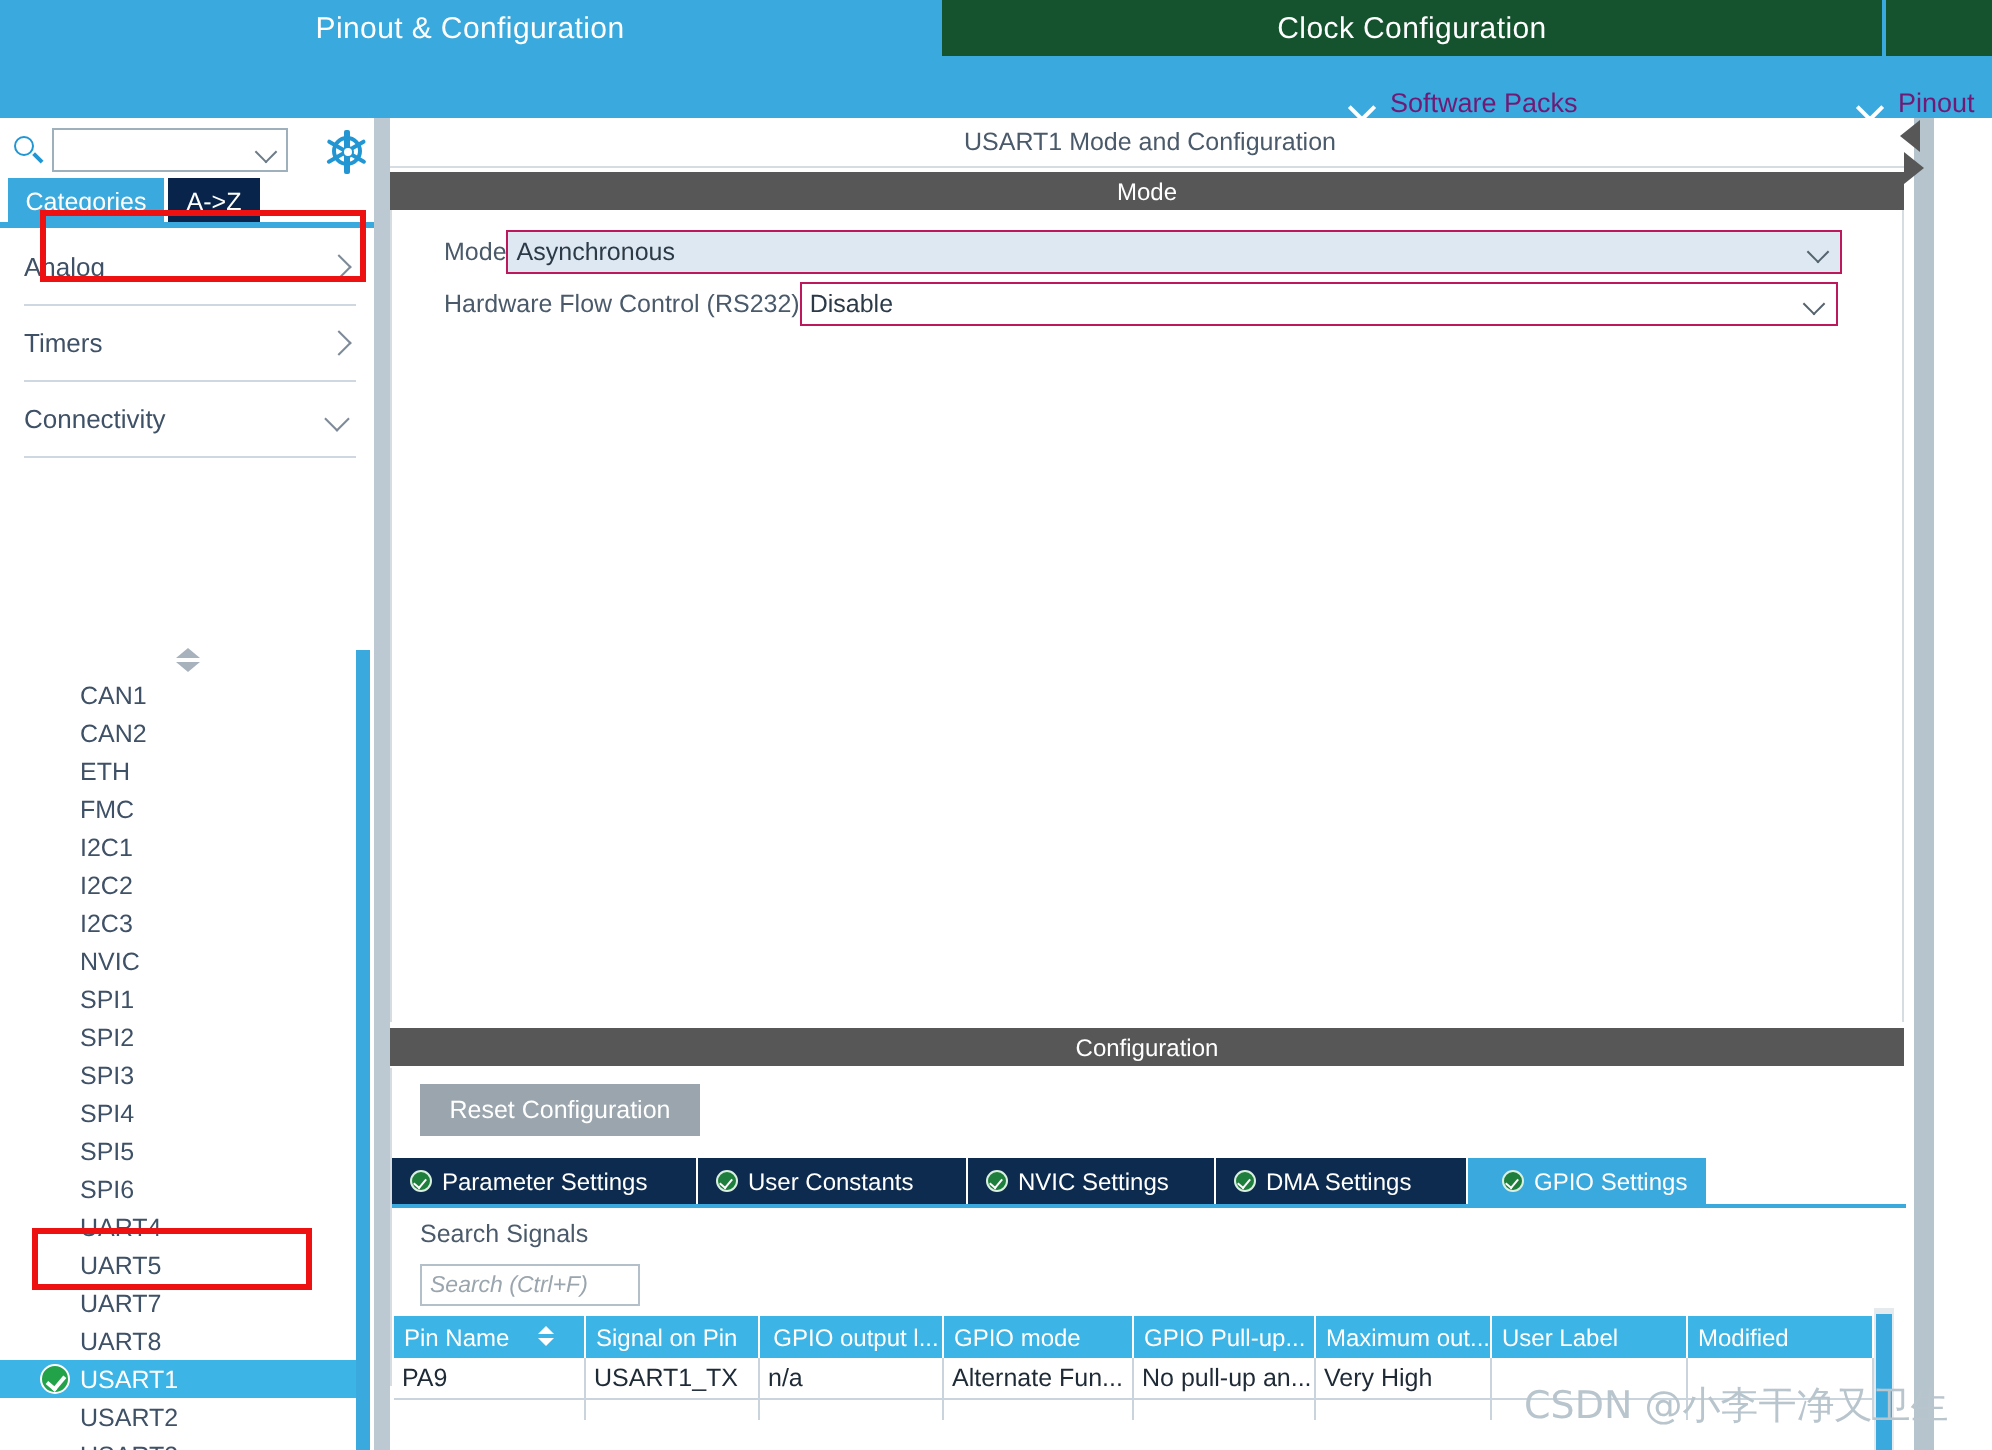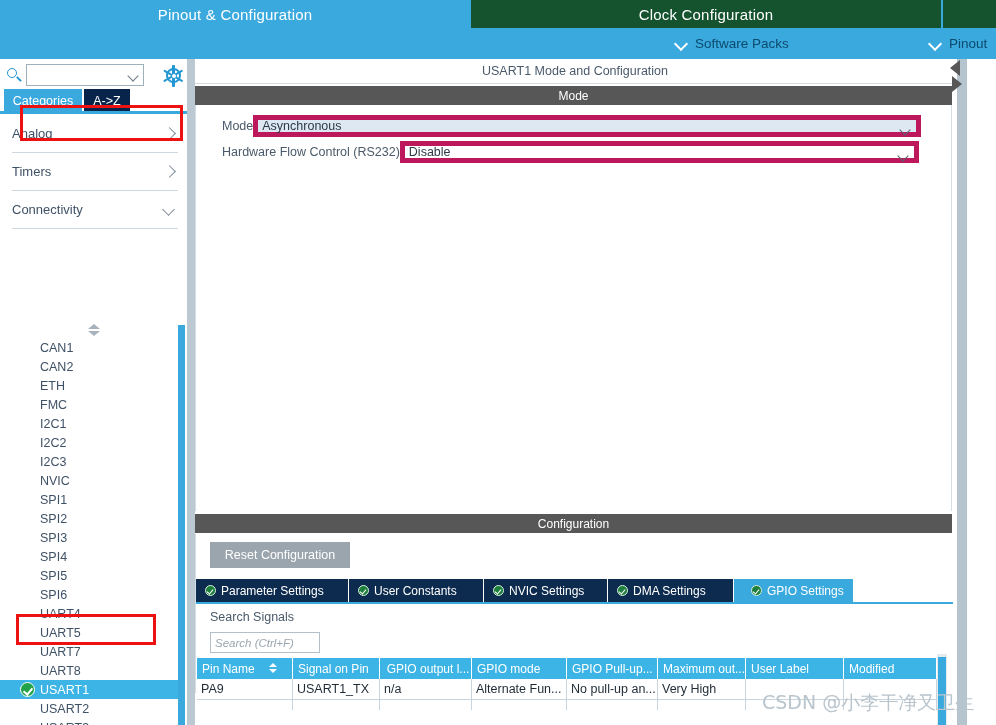--- a/index.html
+++ b/index.html
@@ -22,22 +22,22 @@
     color:#ffffff; font-size:15px; letter-spacing:.2px;
   }
   .maintab.active { background:#14532d; }
   #tab-pinout { left:0; width:470px; background:#3aa9dd; }
   #tab-clock  { left:471px; width:470px; }
   #tab-extra  { left:943px; width:53px; }
 
   
   .subbar { position:absolute; left:0; top:28px; width:996px; height:31px; background:#3aa9dd; }
   .submenu {
-    position:absolute; top:0; height:31px; display:flex; align-items:center; gap:8px;
-    color:#0c4a6e; font-size:13.5px;
+    position:absolute; top:0; height:31px; display:flex; align-items:flex-end; gap:8px;
+    color:#701a75; font-size:13.5px;
   }
   #menu-software { left:676px; }
   #menu-pinout   { left:930px; }
   .chev-d { display:inline-block; width:11px; height:11px; position:relative; }
   .chev-d::before {
     content:""; position:absolute; left:0; top:1px; width:8px; height:8px;
     border-right:2px solid #fff; border-bottom:2px solid #fff;
     transform: rotate(45deg);
   }
 
@@ -145,21 +145,21 @@
   #bar-mode { top:27px; }
   #bar-config { top:455px; }
 
   #modebox { position:absolute; left:0; top:46px; width:757px; height:406px; background:#fff;
              border-left:1px solid #d5dde3; border-right:1px solid #d5dde3; }
   .formrow { position:absolute; left:0; height:22px; display:flex; align-items:center; }
   #row-mode { top:10px; }
   #row-hfc  { top:36px; }
   .formlabel { font-size:12.5px; color:#4a5a6a; padding-left:26px; }
   .combo {
-    position:relative; height:22px; border:5px solid #be185d; background:#dde8f2;
+    position:relative; height:22px; border:1px solid #be185d; background:#dde8f2;
     display:flex; align-items:center; padding-left:4px; font-size:12.5px; color:#2c3a48;
   }
   #combo-mode { width:668px; }
   #combo-hfc  { width:519px; background:#ffffff; }
   .combo .cdn {
     position:absolute; right:7px; top:6px; width:8px; height:8px;
     border-right:1.5px solid #55636f; border-bottom:1.5px solid #55636f; transform:rotate(45deg);
   }
 
   

